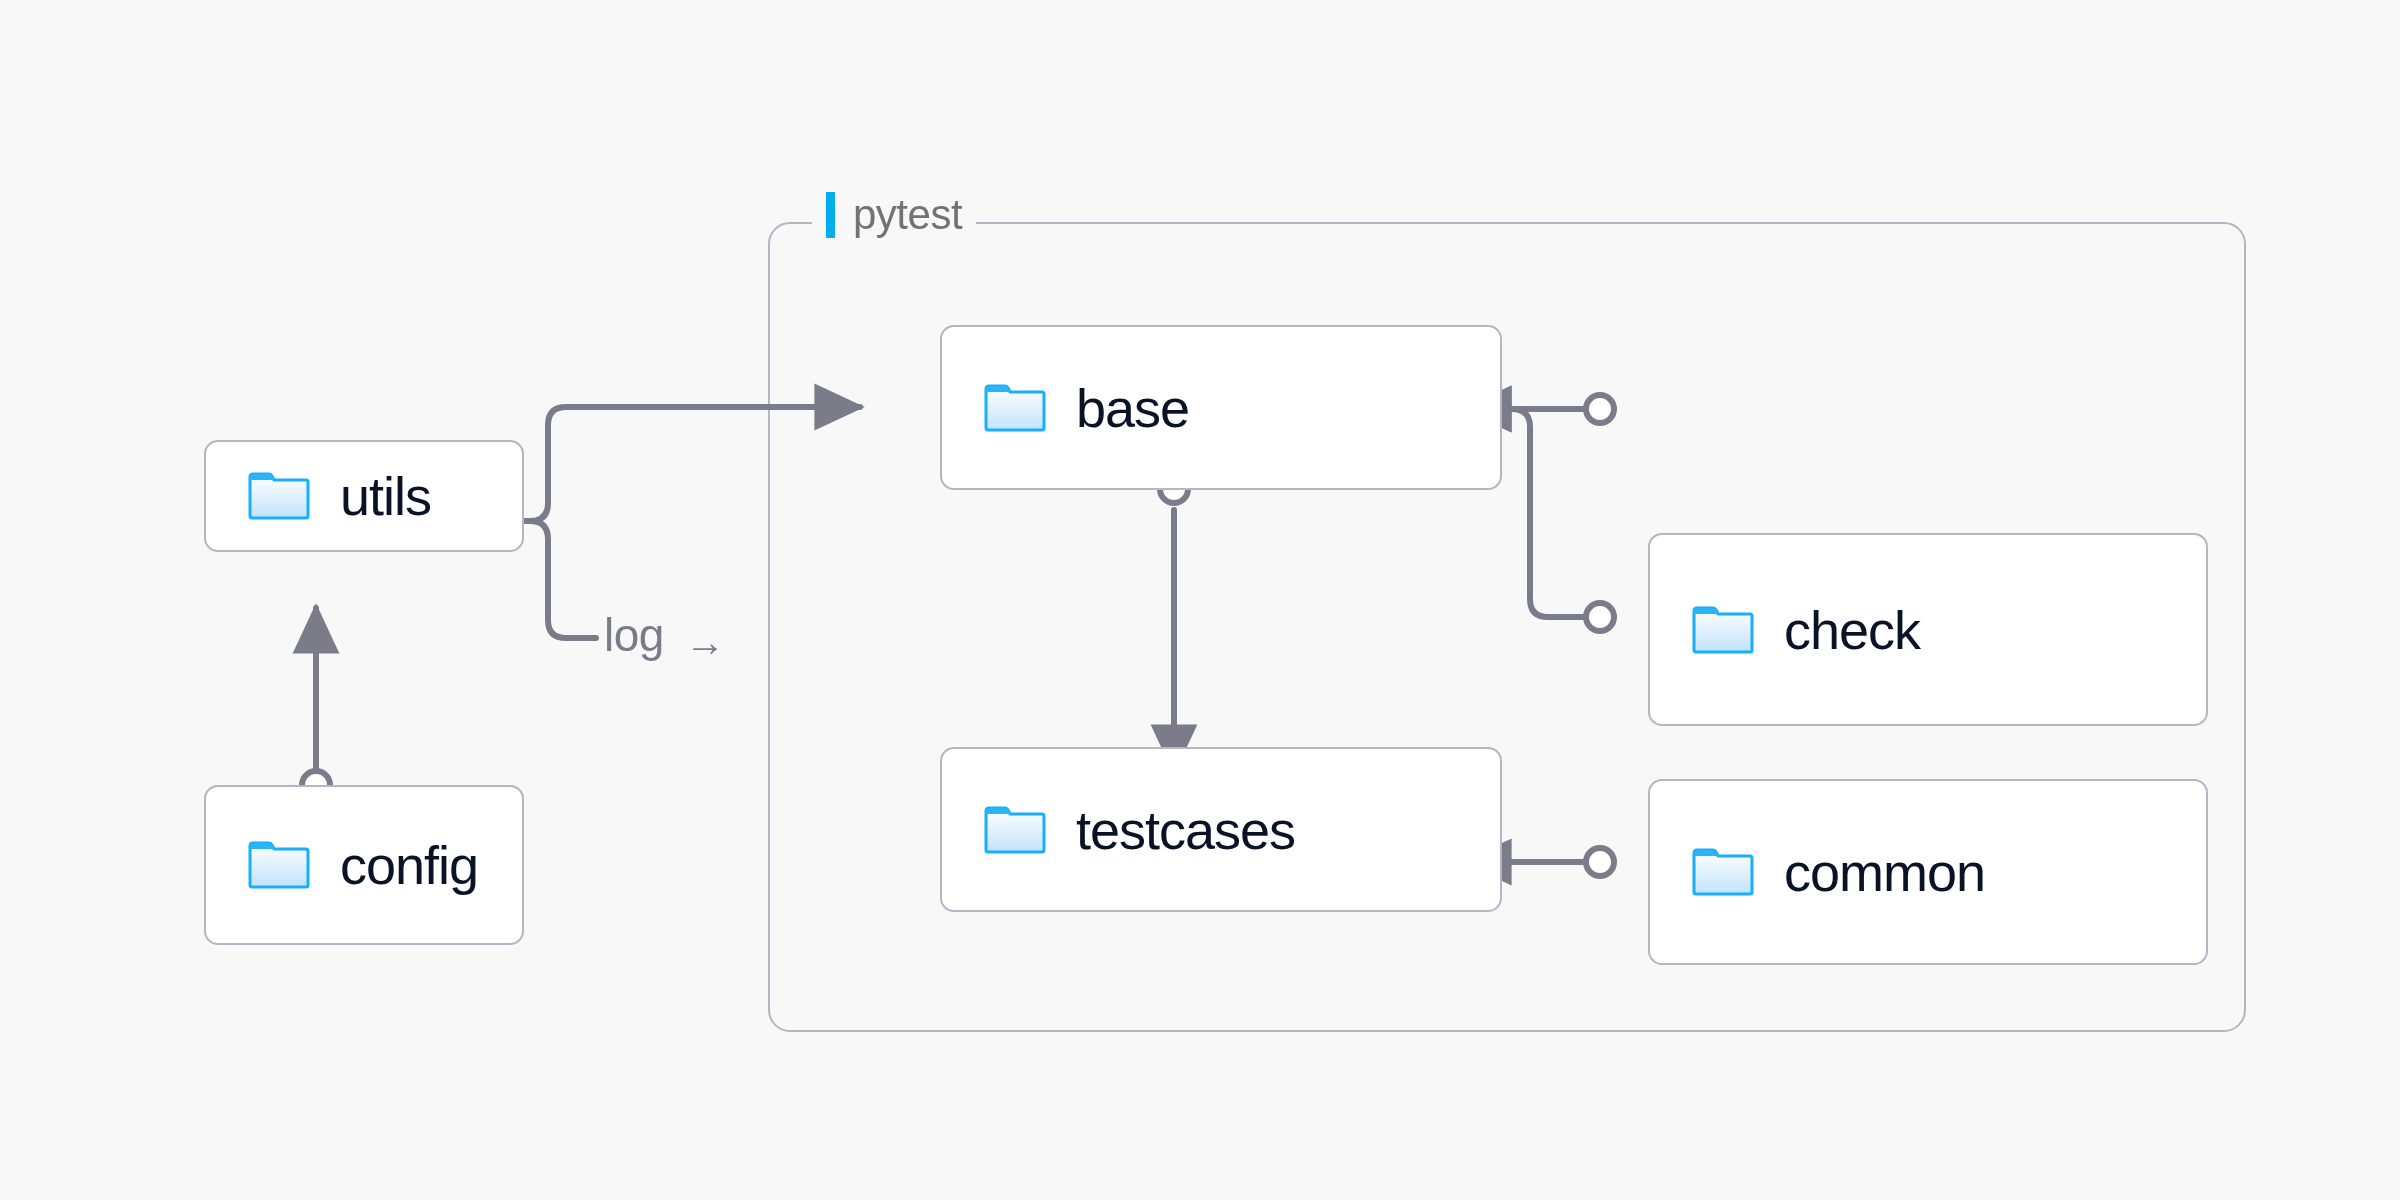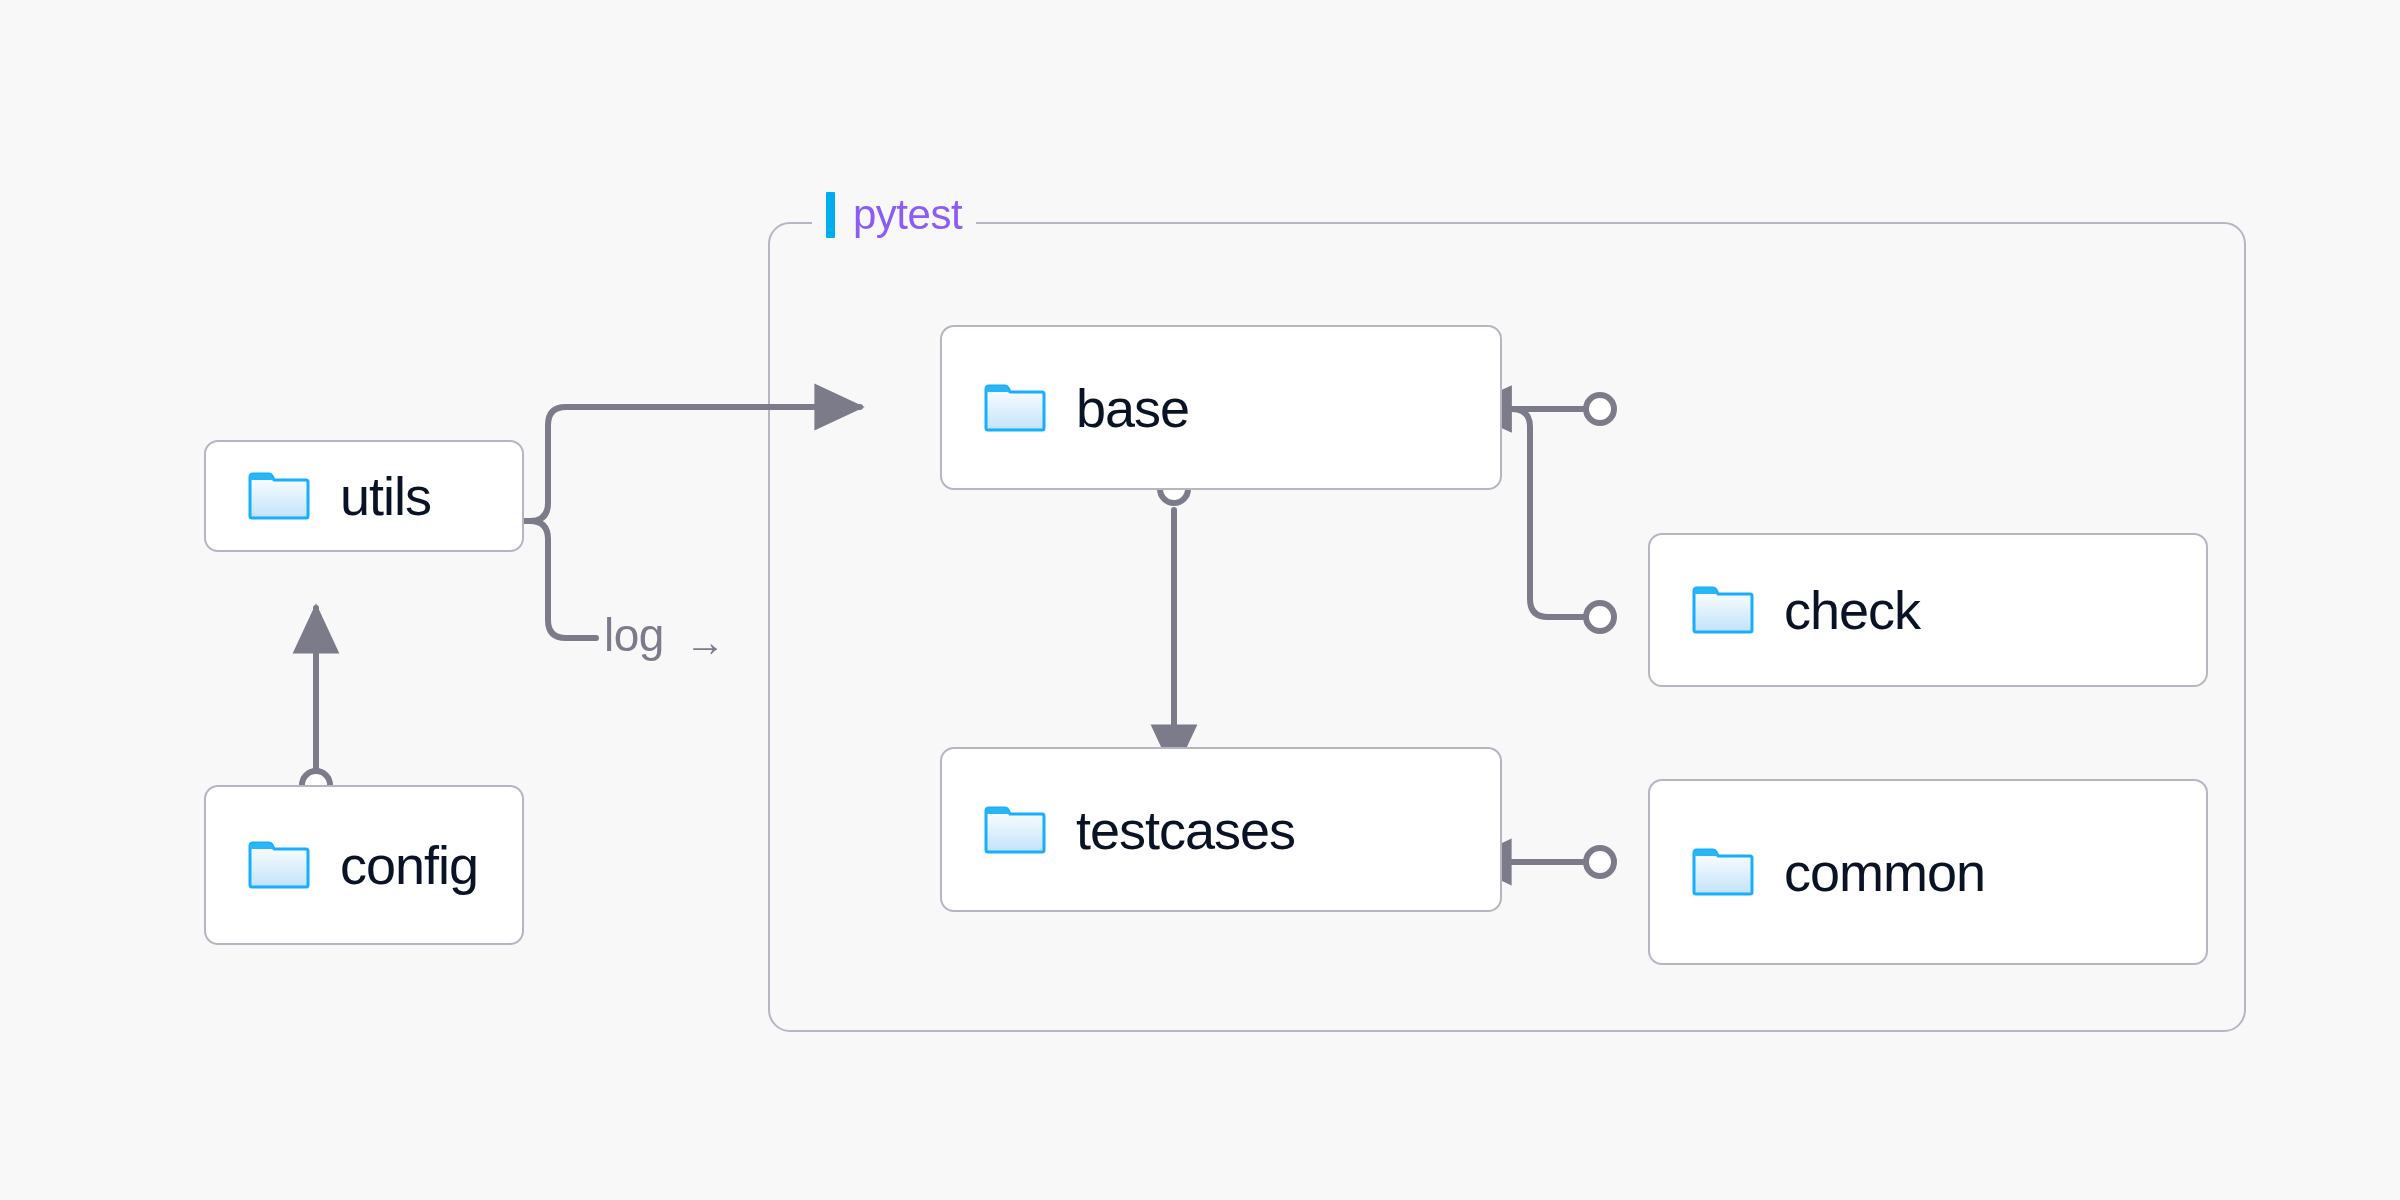--- a/index.html
+++ b/index.html
@@ -42,21 +42,21 @@
   }
   .group-accent {
     width: 9px;
     height: 46px;
     background: #00aef0;
     border-radius: 1px;
     flex: none;
   }
   .group-label-text {
     font-size: 42px;
-    color: #8b5cf6;
+    color: #737373;
     letter-spacing: -0.5px;
     white-space: nowrap;
   }
   
   .node {
     position: absolute;
     box-sizing: border-box;
     background: #ffffff;
     border: 2px solid #b7b5c3;
     border-radius: 14px;
@@ -179,21 +179,21 @@
 
   <div class="node" style="left:892px; top:747px; width:562px; height:165px;">
     <svg class="folder-icon" viewBox="0 0 62 50">
       <path d="M2 10 L2 6 Q2 3 5 3 L21 3 Q23 3 24 5 L26 9 L58 9 Q60 9 60 11 L60 45 Q60 47 58 47 L4 47 Q2 47 2 45 Z" fill="url(#folderGrad)" stroke="#17aeff" stroke-width="3" stroke-linejoin="round"></path>
       <path d="M2 9 L2 6 Q2 3 5 3 L21 3 Q23 3 24 5 L26 9 Z" fill="#29b6f6"></path>
     </svg>
     <span class="node-label">testcases</span>
   </div>
 
 
-  <div class="node" style="left:1600px; top:533px; width:560px; height:154px;">
+  <div class="node" style="left:1600px; top:533px; width:560px; height:193px;">
     <svg class="folder-icon" viewBox="0 0 62 50">
       <path d="M2 10 L2 6 Q2 3 5 3 L21 3 Q23 3 24 5 L26 9 L58 9 Q60 9 60 11 L60 45 Q60 47 58 47 L4 47 Q2 47 2 45 Z" fill="url(#folderGrad)" stroke="#17aeff" stroke-width="3" stroke-linejoin="round"></path>
       <path d="M2 9 L2 6 Q2 3 5 3 L21 3 Q23 3 24 5 L26 9 Z" fill="#29b6f6"></path>
     </svg>
     <span class="node-label">check</span>
   </div>
 
   <div class="node" style="left:1600px; top:779px; width:560px; height:186px;">
     <svg class="folder-icon" viewBox="0 0 62 50">
       <path d="M2 10 L2 6 Q2 3 5 3 L21 3 Q23 3 24 5 L26 9 L58 9 Q60 9 60 11 L60 45 Q60 47 58 47 L4 47 Q2 47 2 45 Z" fill="url(#folderGrad)" stroke="#17aeff" stroke-width="3" stroke-linejoin="round"></path>

